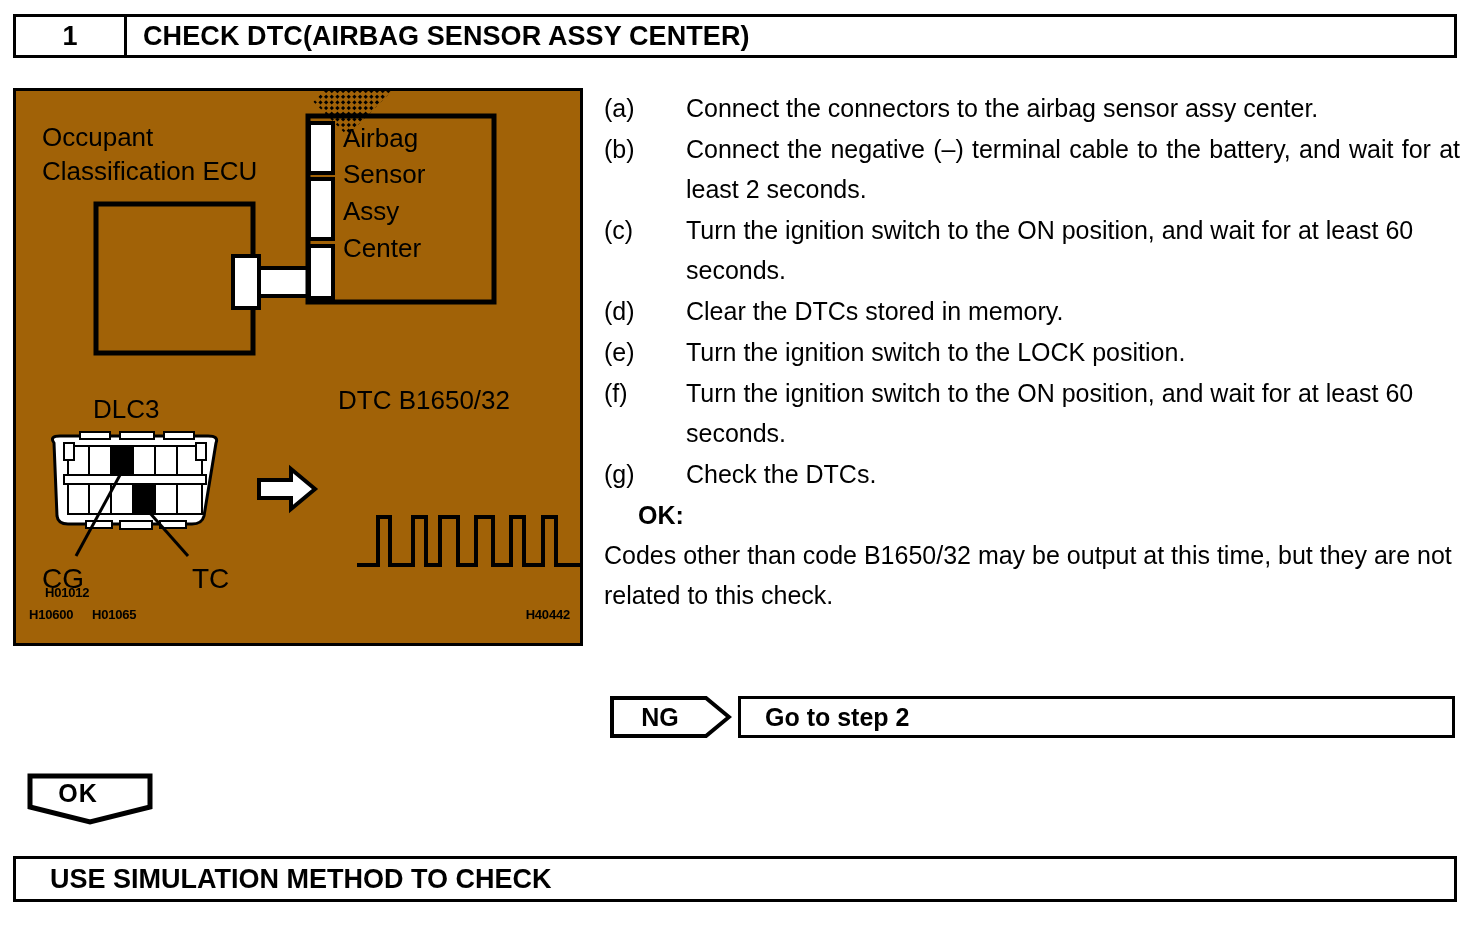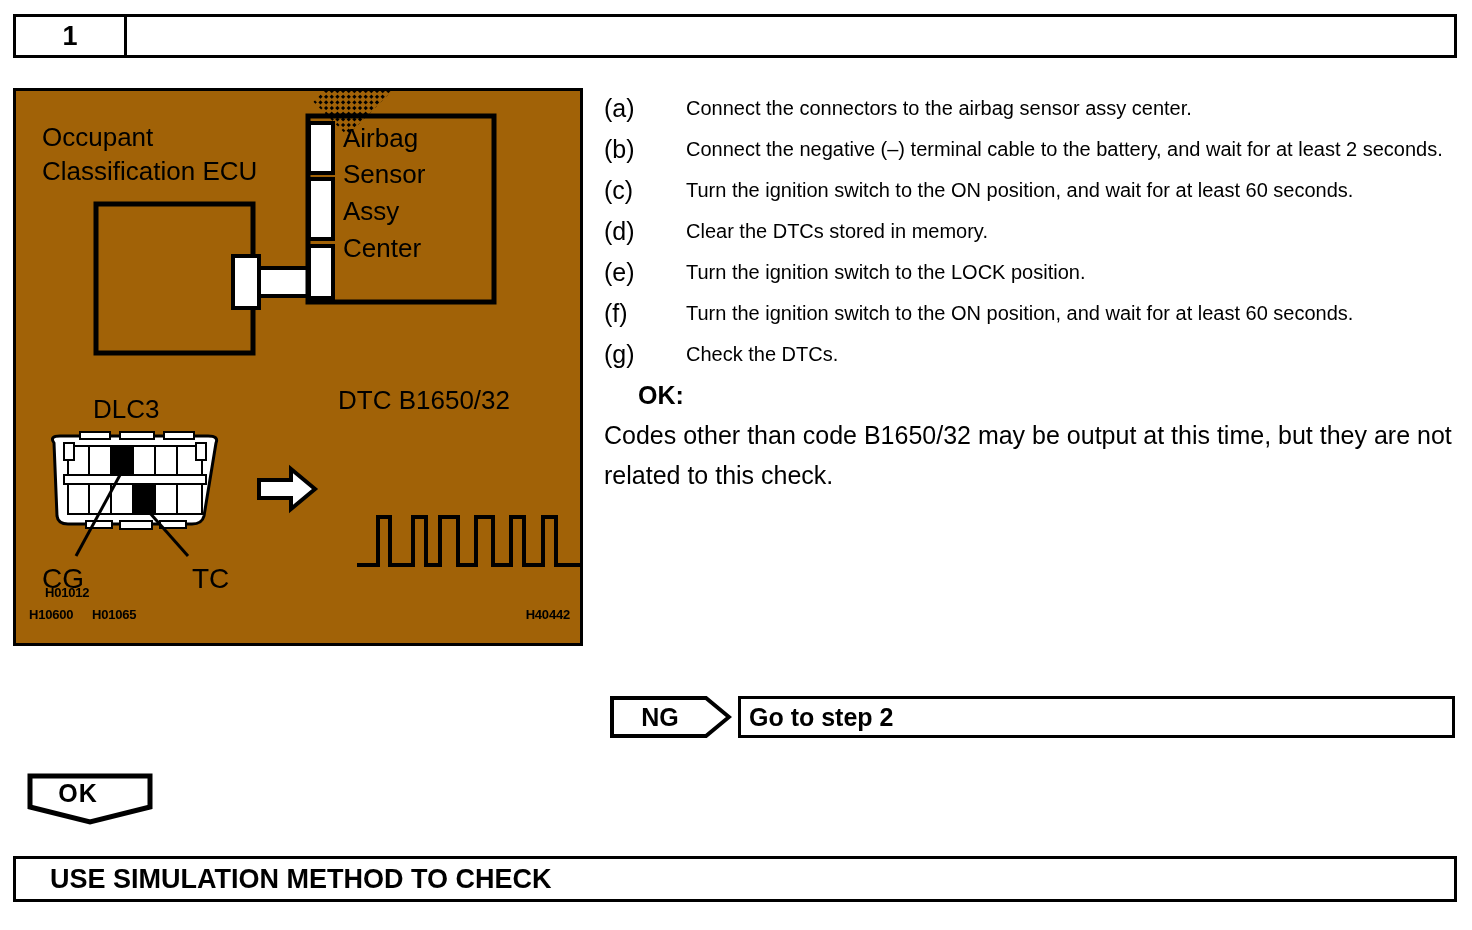--- a/index.html
+++ b/index.html
@@ -86,21 +86,21 @@
     margin-bottom: 1px;
   }
   .step-letter {
     width: 82px;
     flex: 0 0 82px;
     font-size: 25px;
     line-height: 40px;
   }
   .step-text {
     flex: 1;
-    font-size: 20px;
+    font-size: 25px;
     line-height: 40px;
   }
   .step-text.justify {
     text-align: justify;
     text-align-last: left;
   }
   .ok-label, .ok-value {
     font-size: 25px;
     line-height: 40px;
     font-weight: bold;
@@ -144,21 +144,21 @@
   .ng-target {
     position: absolute;
     left: 128px;
     top: 0;
     width: 717px;
     height: 42px;
     border: 3px solid #000;
     box-sizing: border-box;
     display: flex;
     align-items: center;
-    padding-left: 8px;
+    padding-left: 24px;
     font-size: 25px;
     font-weight: bold;
   }
 
   
   .ok-flag {
     position: absolute;
     left: 27px;
     top: 773px;
     width: 126px;
@@ -192,20 +192,21 @@
     padding-left: 34px;
     font-size: 27px;
     font-weight: bold;
   }
 </style>
 </head>
 <body>
 
 <div class="step-header">
   <div class="step-number-cell">1</div>
+  <div class="step-title-cell">CHECK DTC(AIRBAG SENSOR ASSY CENTER)</div>
 </div>
 
 <div class="figure-panel">
 
   <svg class="fig-svg" width="564" height="552" viewBox="0 0 564 552">
     <defs>
       <pattern id="xhatch" width="8" height="8" patternUnits="userSpaceOnUse">
         <rect x="0" y="0" width="3" height="3" fill="#000"></rect>
         <rect x="4" y="4" width="3" height="3" fill="#000"></rect>
       </pattern>

